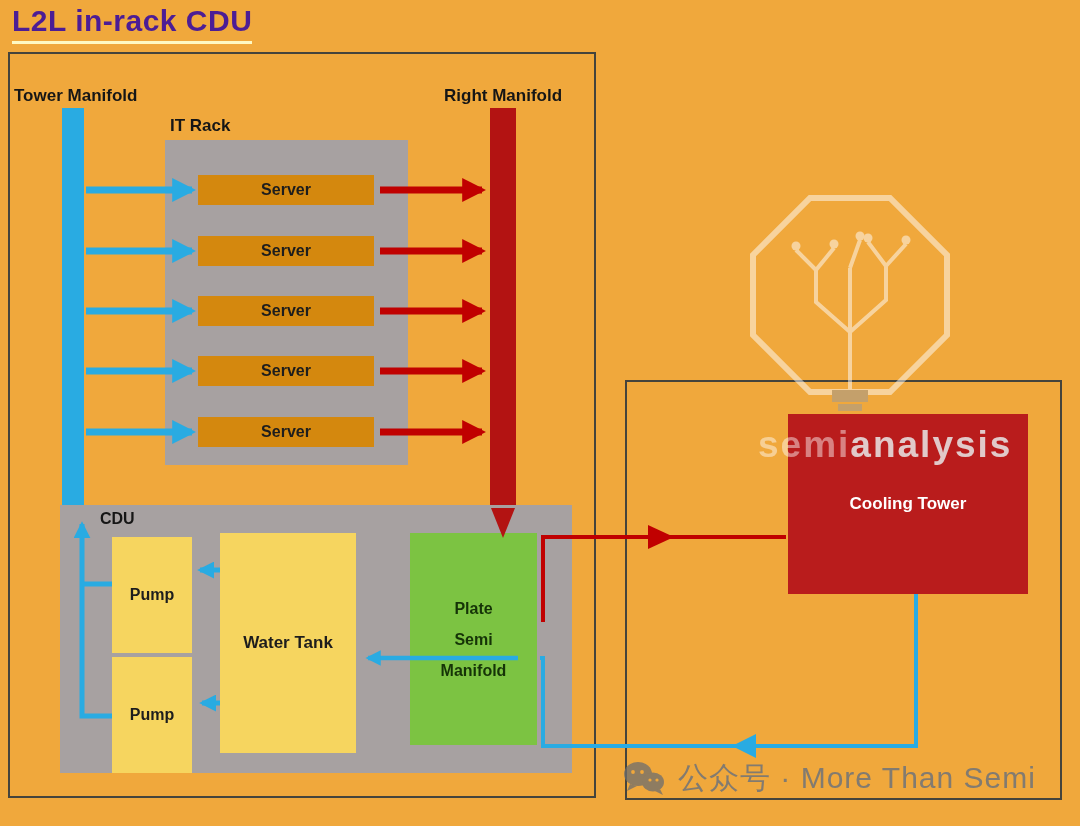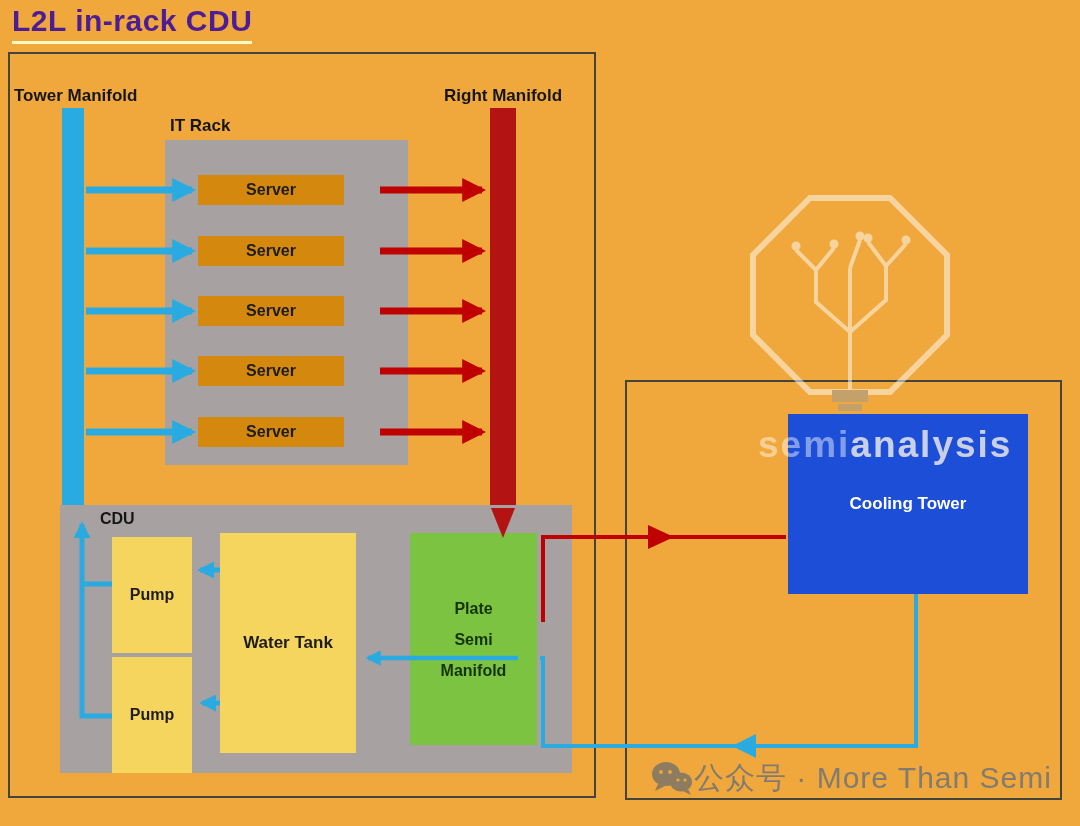--- a/index.html
+++ b/index.html
@@ -24,21 +24,21 @@
   .lbl{font-size:17px;font-weight:bold;color:#161616;}
   .left-manifold-lbl{left:14px;top:86px;}
   .right-manifold-lbl{left:438px;top:86px;margin-left:6px;}
   .itrack-lbl{left:170px;top:116px;}
   .cdu-lbl{left:100px;top:510px;font-size:16px;}
   .cyan-bar{left:62px;top:108px;width:22px;height:402px;background:#29ABE2;}
   .red-bar{left:490px;top:108px;width:26px;height:398px;background:#B31312;}
   .rack-box{left:165px;top:140px;width:243px;height:325px;background:#A7A1A1;}
   .cdu-box{left:60px;top:505px;width:512px;height:268px;background:#A7A1A1;}
   .server{
-    left:198px;width:146px;height:30px;background:#D4880E;
+    left:198px;width:176px;height:30px;background:#D4880E;
     display:flex;align-items:center;justify-content:center;
     font-size:16px;font-weight:bold;color:#1d1d1d;
   }
   .server.s0{top:175px;} .server.s1{top:236px;} .server.s2{top:296px;}
   .server.s3{top:356px;} .server.s4{top:417px;}
   .pump{
     left:112px;width:80px;height:116px;background:#F6D55F;
     display:flex;align-items:center;justify-content:center;
     font-size:16px;font-weight:bold;color:#1d1d1d;
   }
@@ -47,33 +47,33 @@
     left:220px;top:533px;width:136px;height:220px;background:#F6D55F;
     display:flex;align-items:center;justify-content:center;
     font-size:17px;font-weight:bold;color:#1d1d1d;text-align:center;
   }
   .hx{
     left:410px;top:533px;width:127px;height:212px;background:#7CC342;
     display:flex;flex-direction:column;align-items:center;justify-content:center;
     font-size:16px;font-weight:bold;color:#153307;line-height:31px;text-align:center;
   }
   .tower{
-    left:788px;top:414px;width:240px;height:180px;background:#1d4ed8;
+    left:788px;top:414px;width:240px;height:180px;background:#b91c1c;
     display:flex;align-items:center;justify-content:center;
     font-size:17px;font-weight:bold;color:#ffffff;
   }
   .overlay{left:0;top:0;pointer-events:none;}
   .wm-text{
     left:734px;top:424px;font-size:37px;font-weight:600;letter-spacing:2px;
     pointer-events:none;white-space:nowrap;
   }
   .wm-semi{color:rgba(255,255,255,0.45);margin-left:24px;}
   .wm-analysis{color:rgba(232,232,232,0.85);}
   .footer{
-    left:650px;top:758px;display:flex;align-items:center;
+    left:622px;top:758px;display:flex;align-items:center;gap:12px;
     pointer-events:none;
   }
   .footer-text{
     font-size:30px;color:rgba(118,118,118,0.9);letter-spacing:1px;white-space:nowrap;
   }
 </style>
 </head>
 <body>
 
 <div class="canvas">

